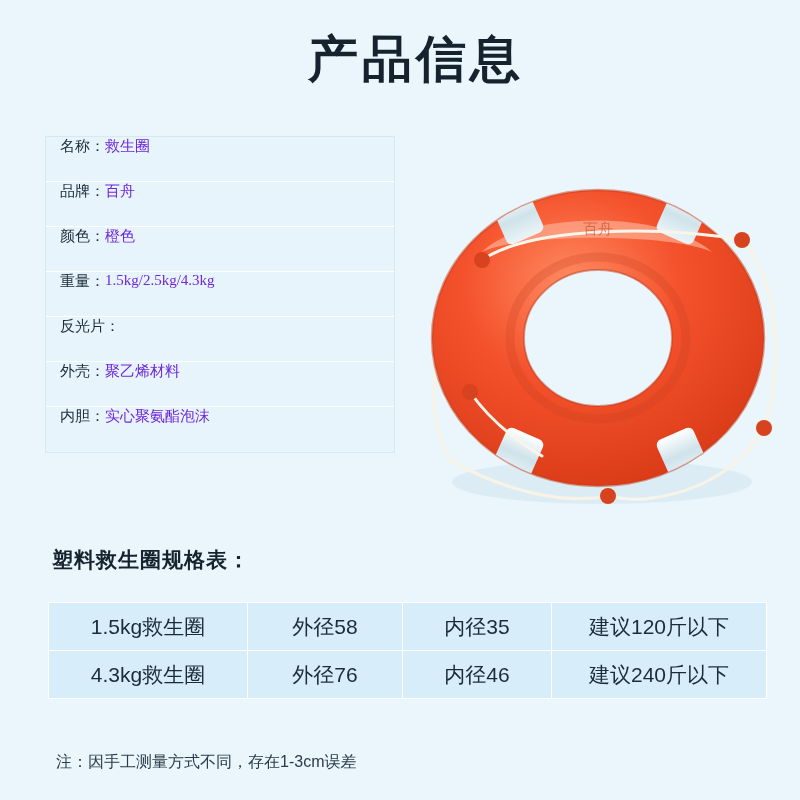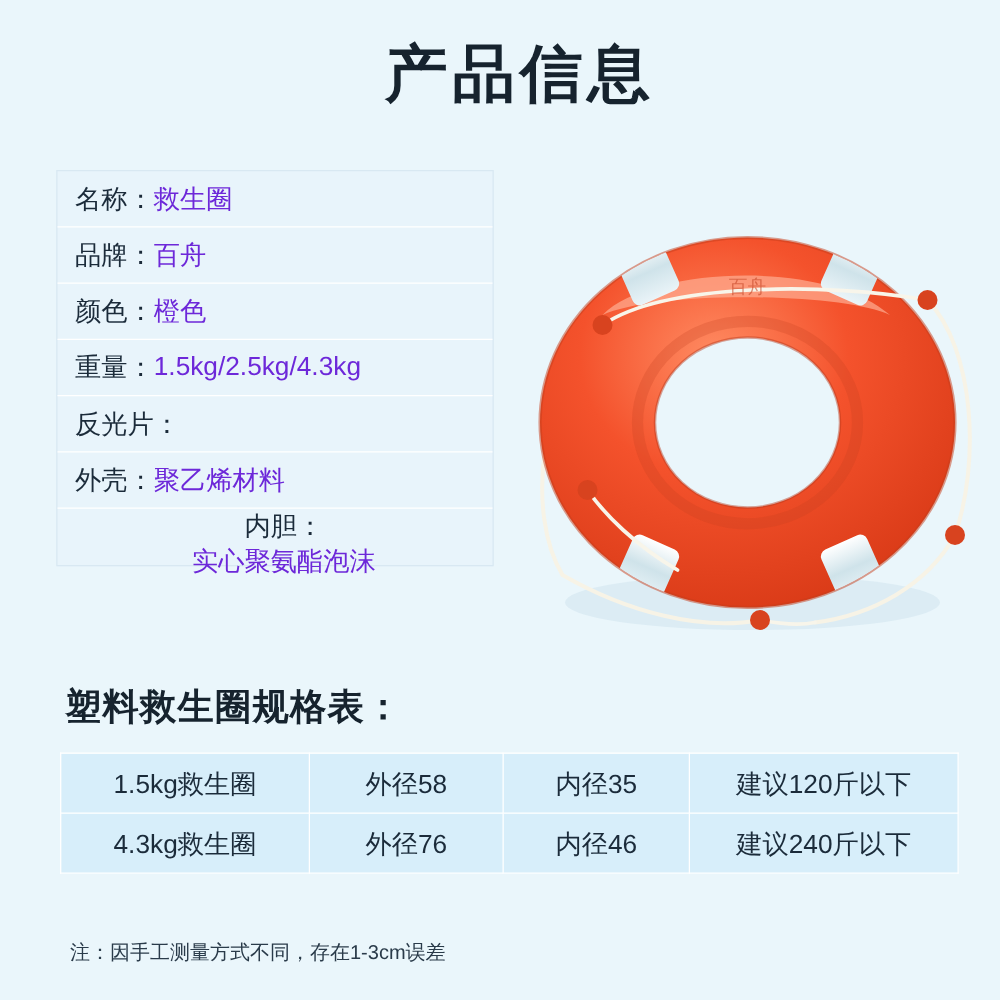--- a/index.html
+++ b/index.html
@@ -41,47 +41,48 @@
     top: 136px;
     left: 45px;
     width: 350px;
     border: 1px solid #d8e8f2;
     background: #e8f4fb;
     box-sizing: border-box;
   }
   .spec-row {
     height: 45px;
     display: flex;
-    align-items: center;
+    align-items: flex-start;
     padding-left: 14px;
     box-sizing: border-box;
     border-bottom: 1px solid #ffffff;
-    font-size: 21px;
+    font-size: 15px;
     white-space: nowrap;
-  }
-  .spec-row:last-child { border-bottom: none; flex-direction: column; }
+    font-family: Liberation Serif, serif;
+  }
+  .spec-row:last-child { border-bottom: none; }
   .spec-label { color: #1b2b3a; }
   .spec-value { color: #6d28d9; }
 
   
   .ring-wrap {
     position: absolute;
     top: 160px;
     left: 412px;
     width: 372px;
     height: 372px;
   }
   .ring-svg { display: block; }
 
   
   .table-heading {
     position: absolute;
     top: 546px;
     left: 52px;
-    font-size: 29px;
+    font-size: 21px;
     font-weight: bold;
     letter-spacing: 1px;
     color: #16232e;
   }
 
   
   .spec-table {
     position: absolute;
     top: 602px;
     left: 48px;

